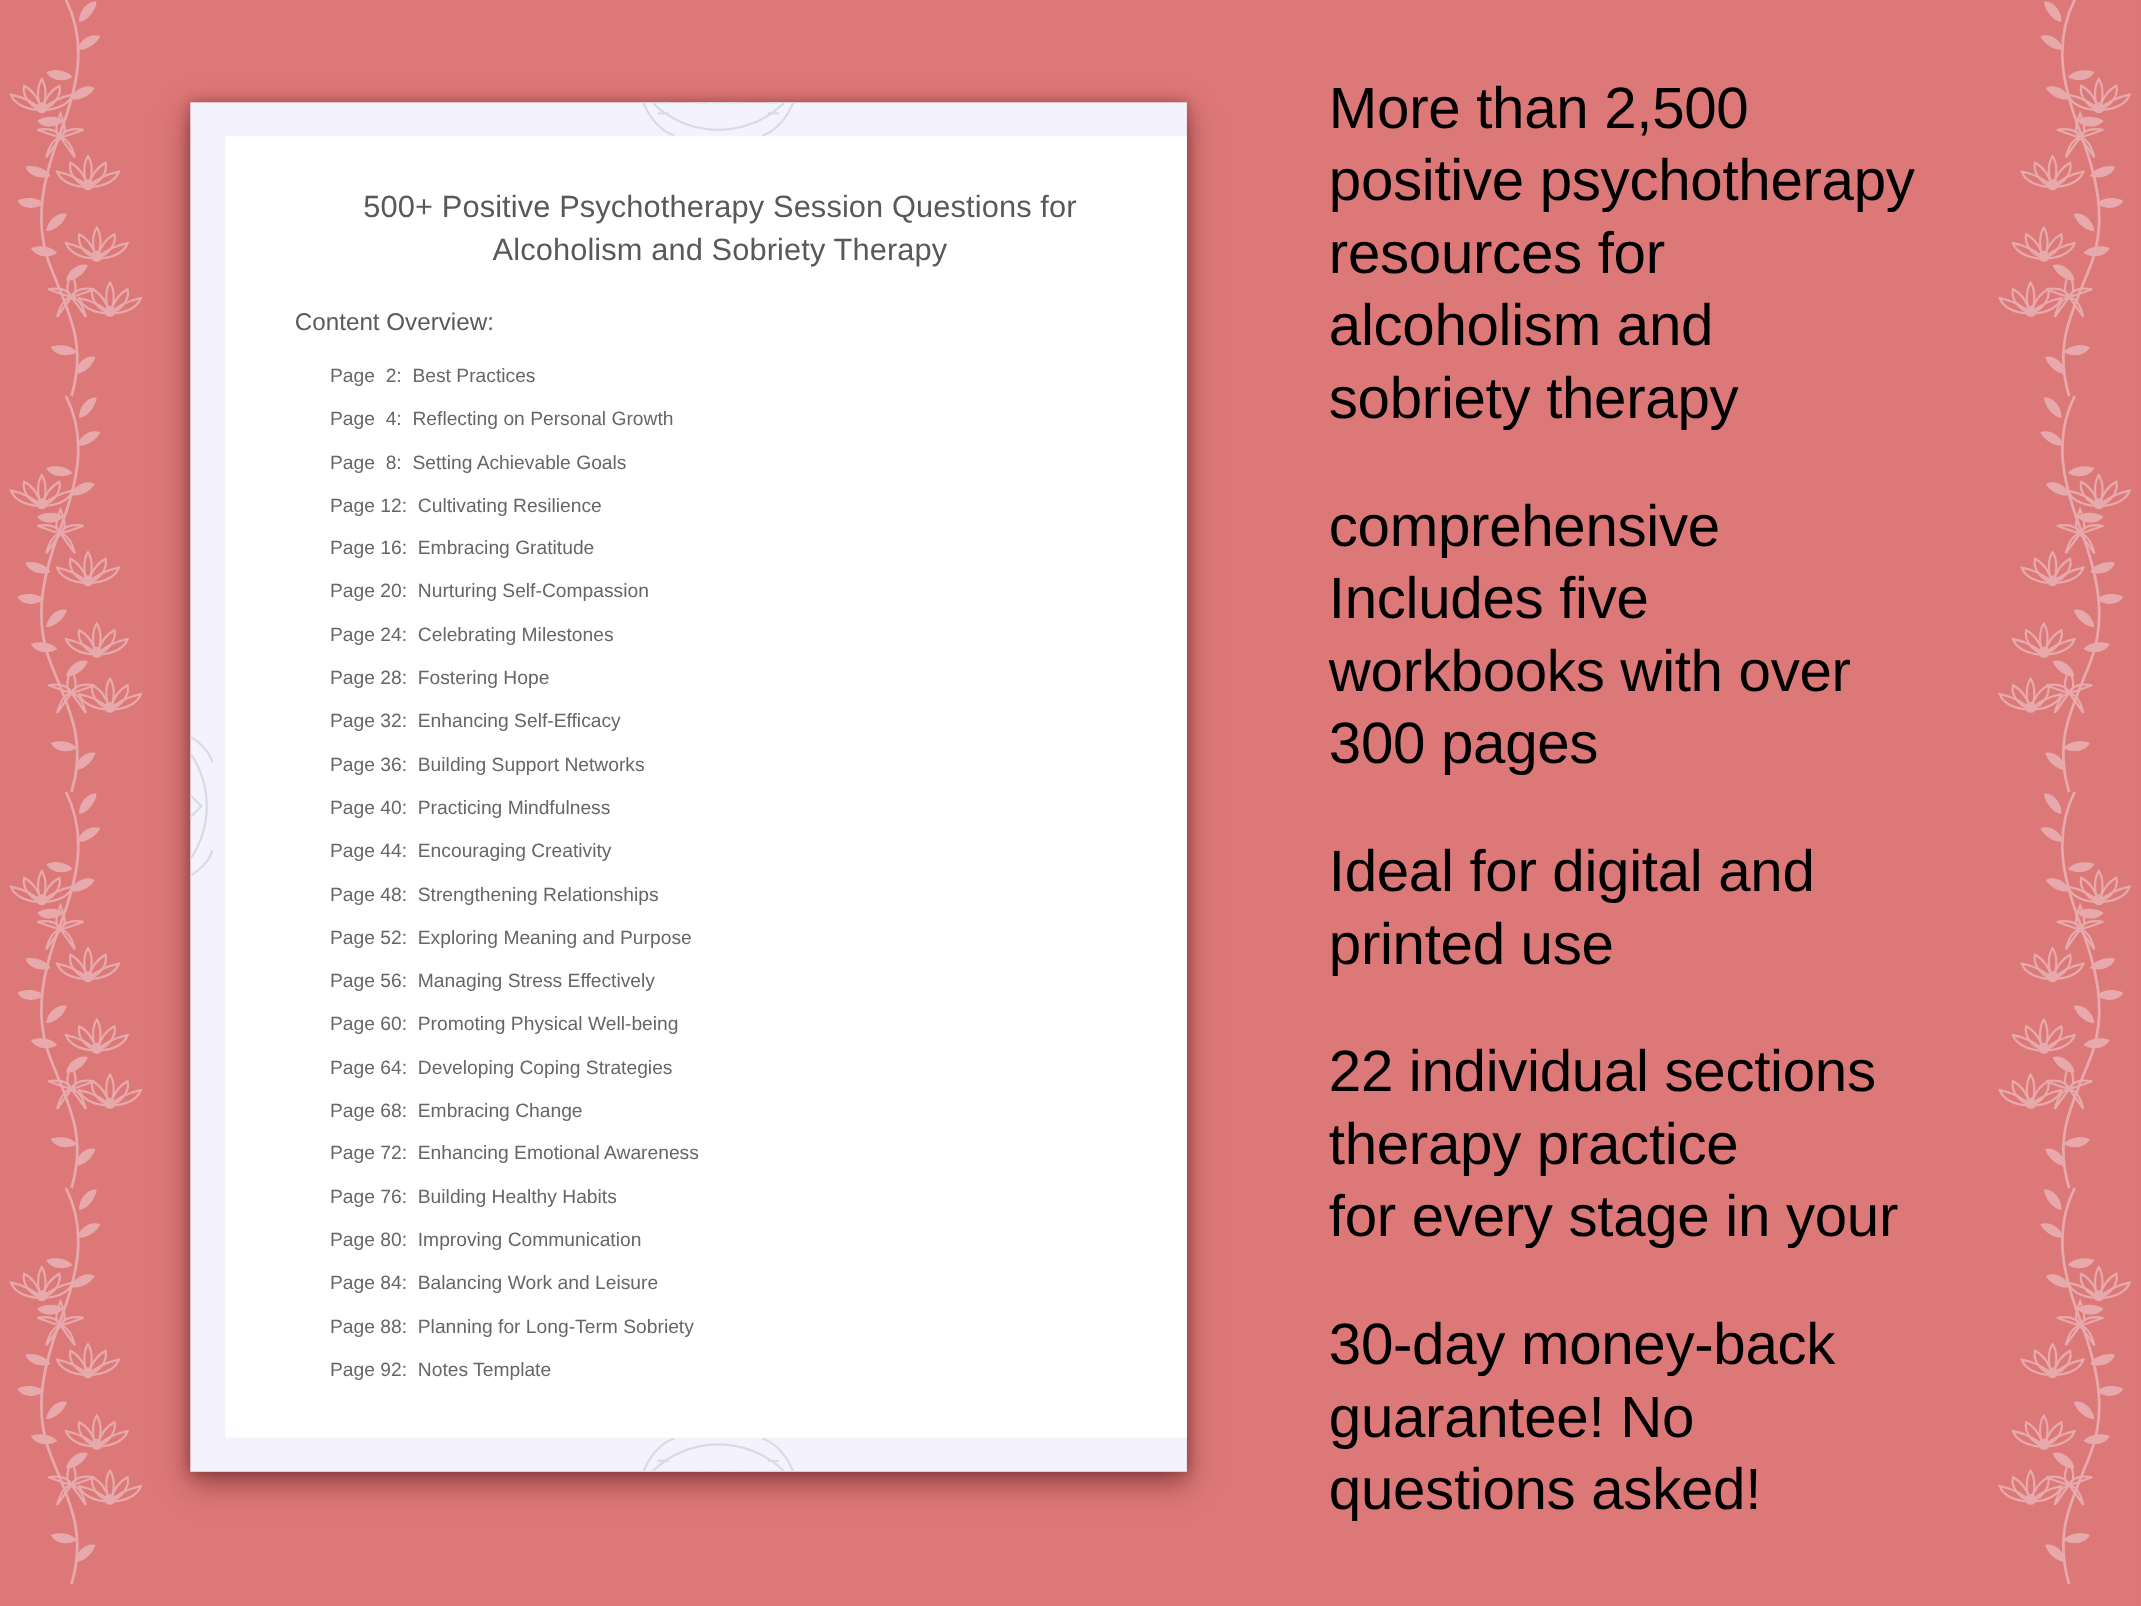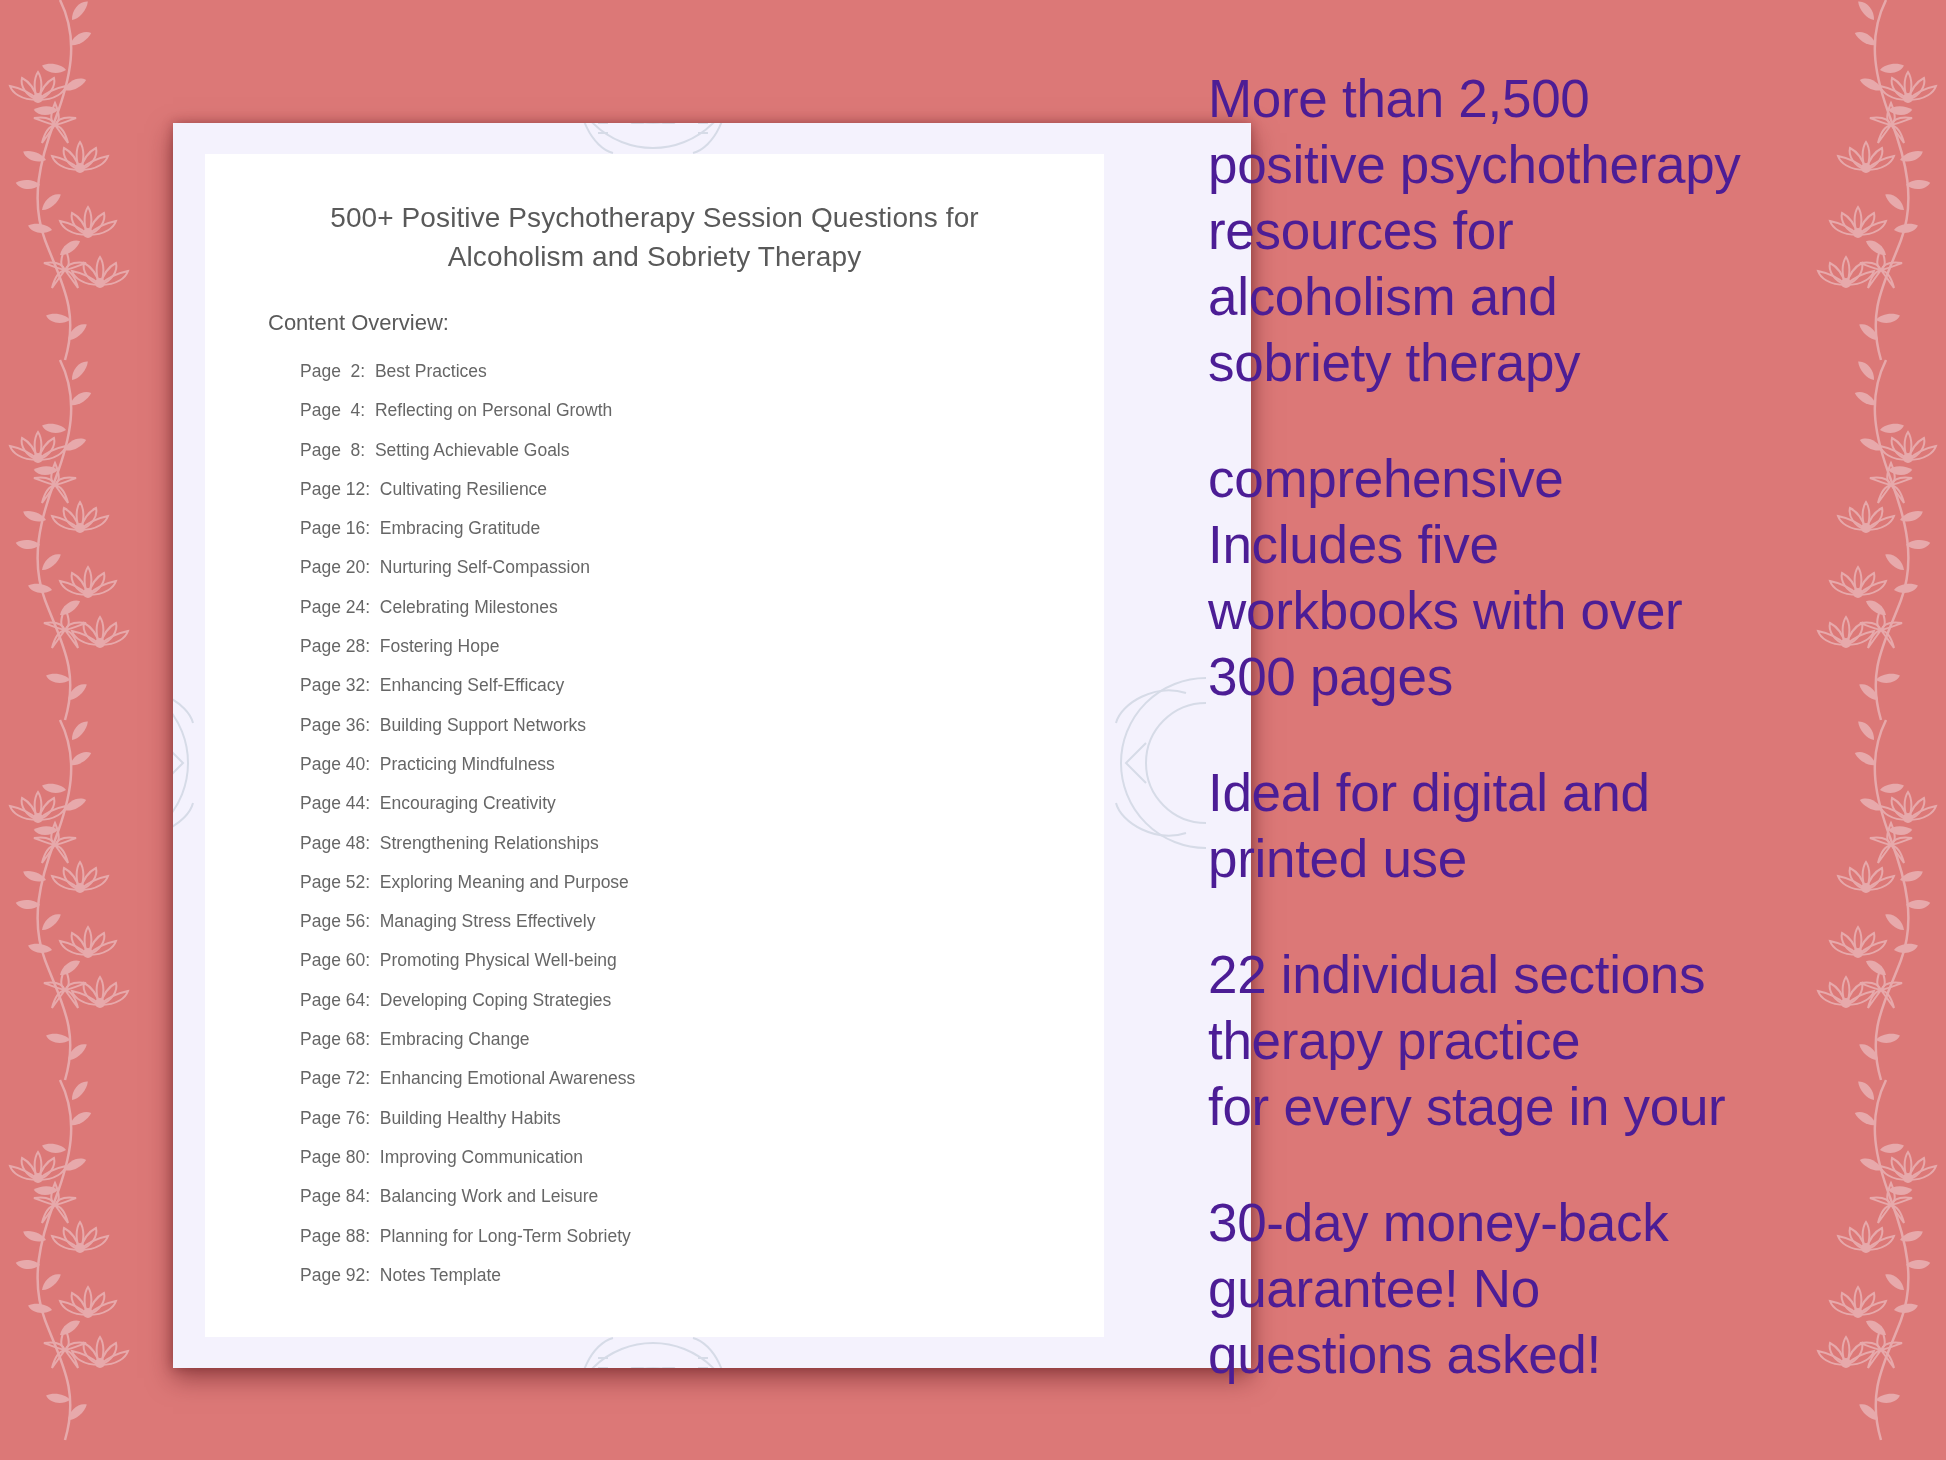--- a/index.html
+++ b/index.html
@@ -7,22 +7,22 @@
     width: 1946px; height: 1460px; overflow: hidden;
     background: #dc7877;
     position: relative;
     font-family: "Liberation Sans", "DejaVu Sans", sans-serif;
   }
   .vine { position: absolute; top: 0; width: 130px; height: 1460px; }
   .vine-left { left: 0; }
   .vine-right { right: 0; }
 
   .page {
-    position: absolute; left: 173px; top: 123px;
-    width: 1078px; height: 1245px;
+    position: absolute; left: 173px; top: 93px;
+    width: 906px; height: 1245px;
     background: #f4f2fd;
     box-shadow: 0 10px 24px rgba(90,20,25,0.55), 0 0 10px rgba(90,20,25,0.35);
     overflow: hidden;
   }
   .mandala { position: absolute; }
   .page-inner {
     position: absolute; left: 32px; top: 31px;
     width: 899px; height: 1183px;
     background: #ffffff;
   }
@@ -41,21 +41,21 @@
     position: absolute; left: 95px; top: 206px; margin: 0; padding: 0; list-style: none;
   }
   .toc li {
     height: 39.3px; line-height: 22px;
     color: #666666; font-size: 17.5px; white-space: pre;
   }
   .toc .pg { display: inline-block; text-align: center; }
 
   .features {
     position: absolute; left: 1208px; top: 66px; width: 600px;
-    color: #4c1d95;
+    color: #000000;
   }
   .feature {
     font-size: 53px; line-height: 66px; font-weight: 400;
     margin-bottom: 50px; letter-spacing: -0.3px;
   }
   .feature div { white-space: nowrap; }
 </style>
 </head>
 <body>
 

